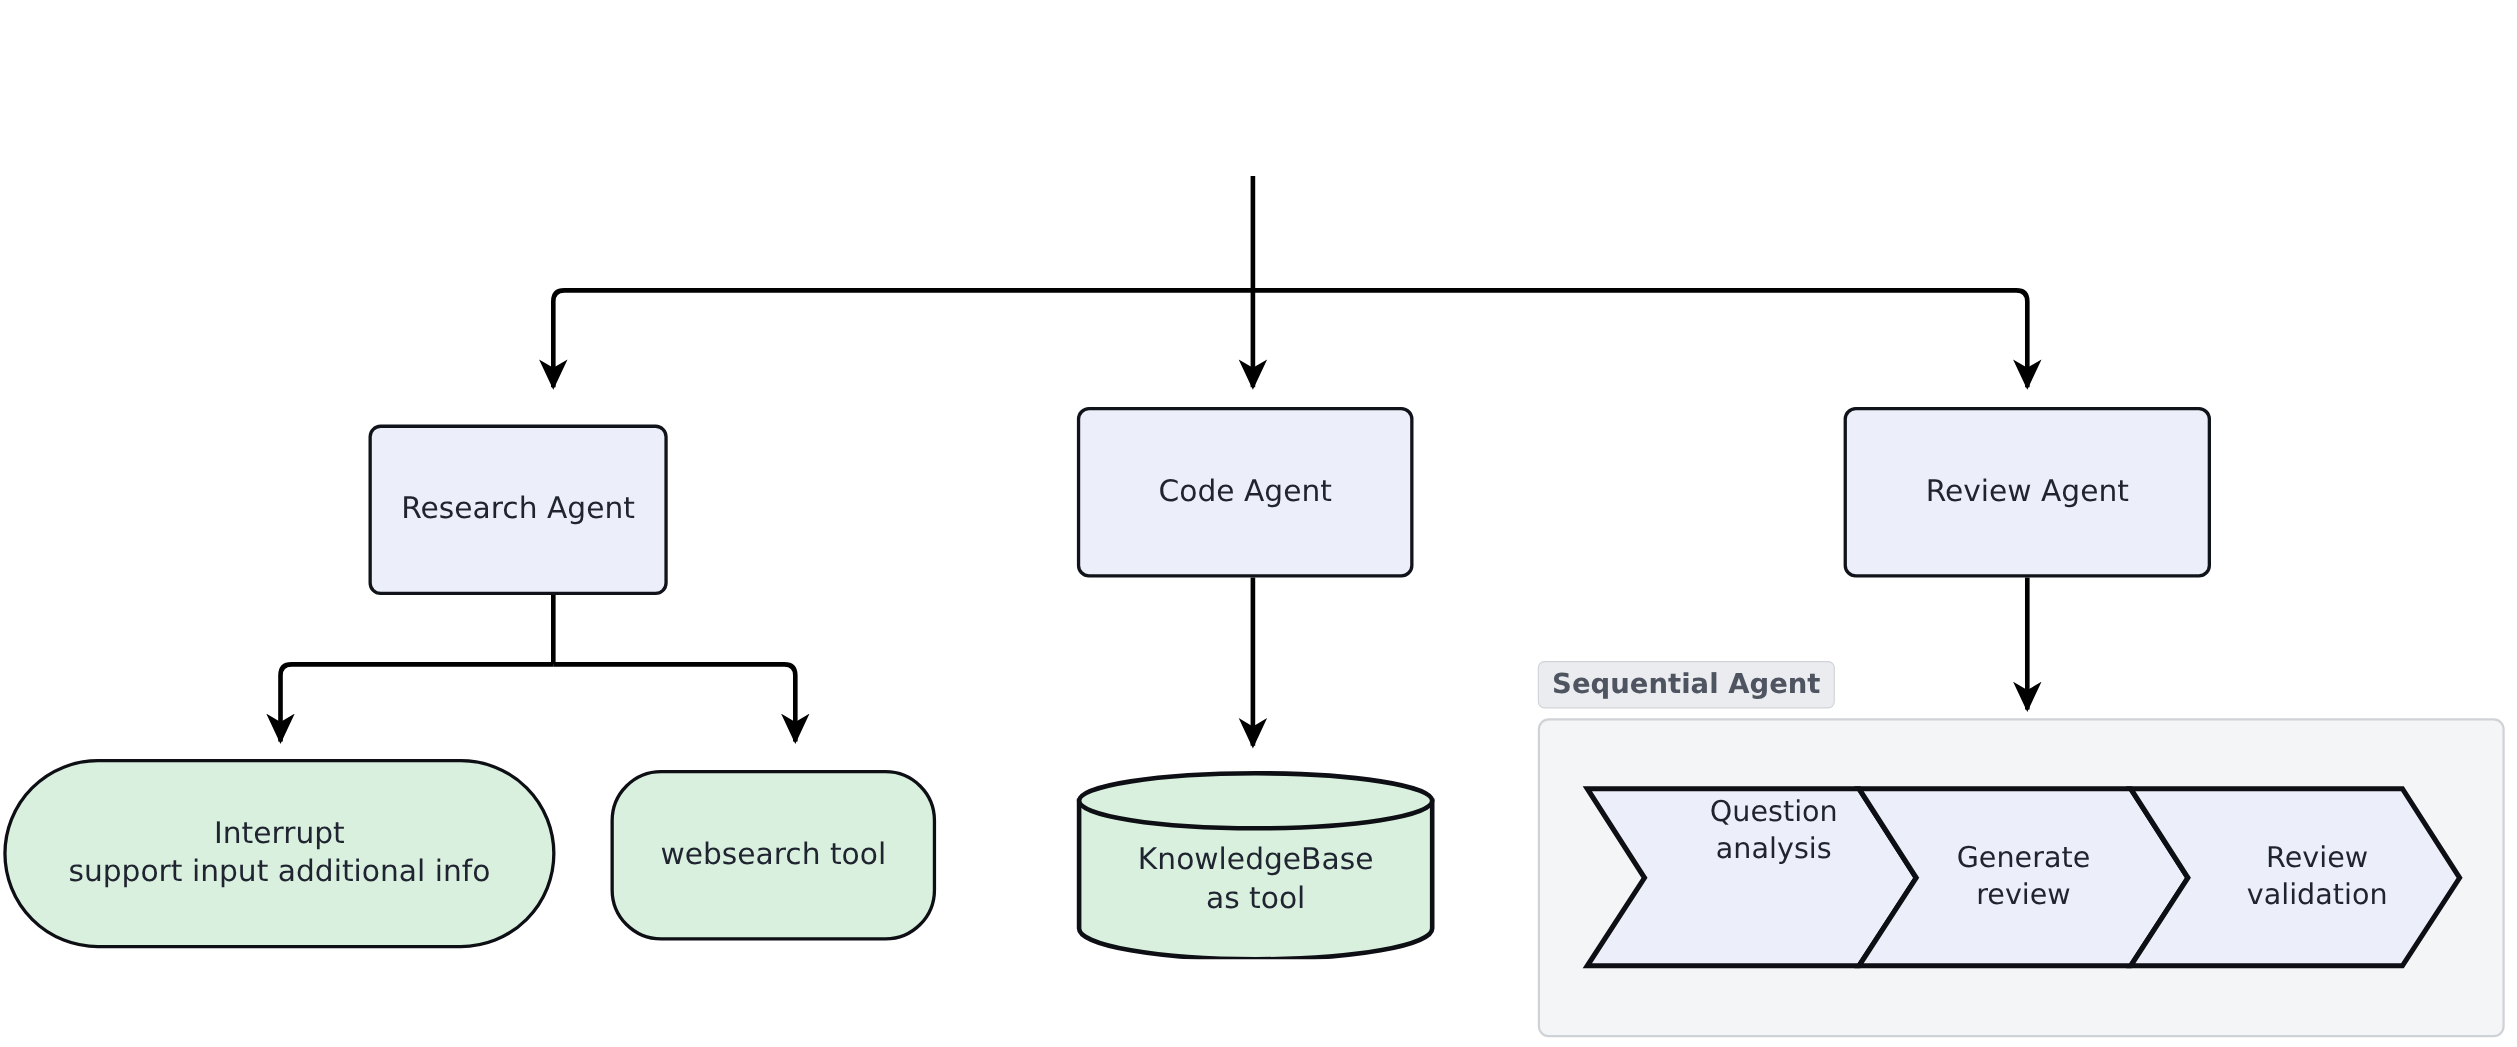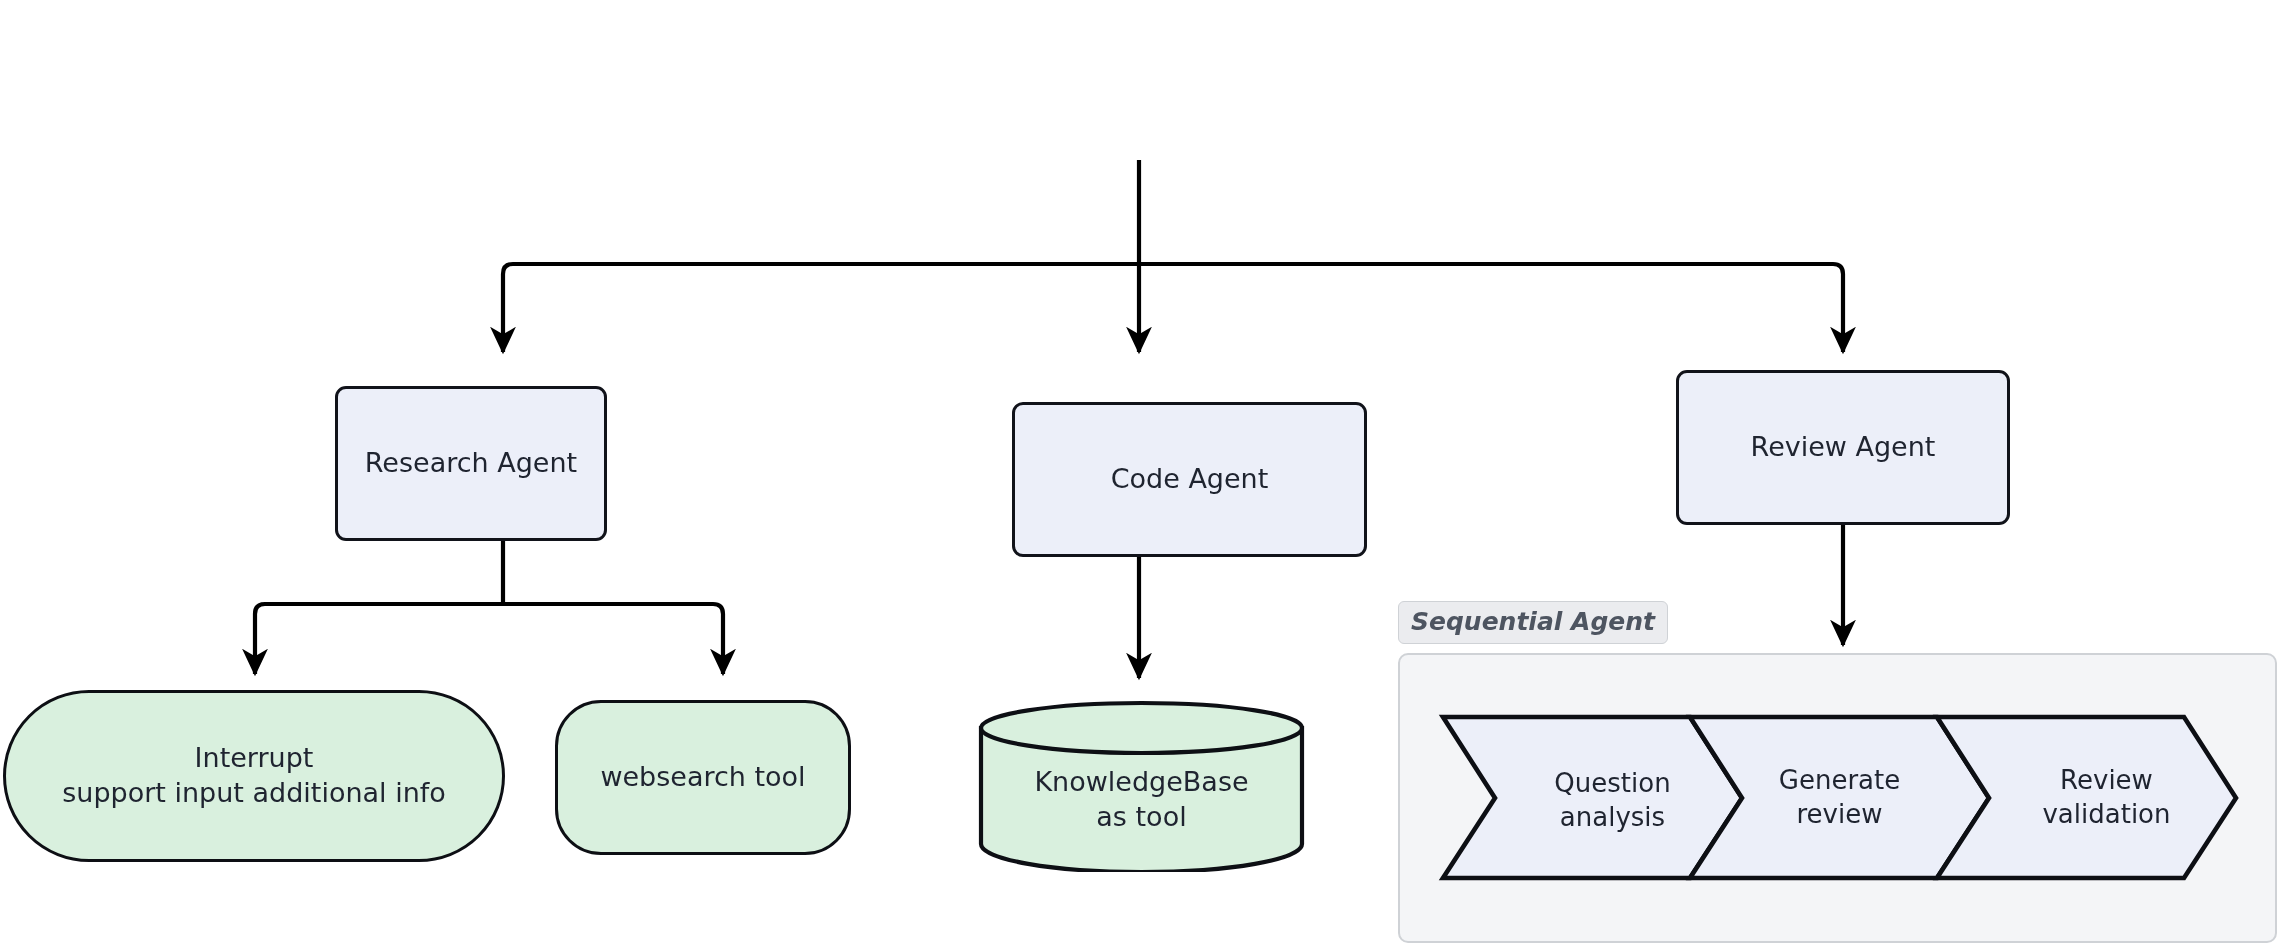--- a/index.html
+++ b/index.html
@@ -79,42 +79,42 @@
       <path d="M 503 604 L 265 604 Q 255 604 255 614 L 255 674" marker-end="url(#arrow)"></path>
       <path d="M 503 604 L 713 604 Q 723 604 723 614 L 723 674" marker-end="url(#arrow)"></path>
 
       <path d="M 1139 525 L 1139 678" marker-end="url(#arrow)"></path>
 
       <path d="M 1843 525 L 1843 645" marker-end="url(#arrow)"></path>
     </g>
   </svg>
 
   <div class="subgraph" style="left:1398px;top:653px;width:879px;height:290px;"></div>
-  <div class="subgraph-title" style="left:1398px;top:601px;font-style:italic;">Sequential Agent</div>
+  <div class="subgraph-title" style="left:1398px;top:601px;">Sequential Agent</div>
 
   <svg class="layer" viewBox="0 0 2288 952">
     <g stroke="#0d0f14" stroke-width="4.6" stroke-linejoin="miter">
       <polygon points="1443,717 1690,717 1742,798 1690,878 1443,878 1495,798" fill="#eceff9"></polygon>
       <polygon points="1690,717 1937,717 1989,798 1937,878 1690,878 1742,798" fill="#eceff9"></polygon>
       <polygon points="1937,717 2184,717 2236,798 2184,878 1937,878 1989,798" fill="#eceff9"></polygon>
     </g>
   </svg>
-  <div class="chev-label" style="left:1505px;top:720px;width:215px;height:161px;">Question
+  <div class="chev-label" style="left:1505px;top:675px;width:215px;height:161px;">Question
 analysis</div>
   <div class="chev-label" style="left:1732px;top:717px;width:215px;height:161px;">Generate
 review</div>
   <div class="chev-label" style="left:1999px;top:717px;width:215px;height:161px;">Review
 validation</div>
 
 
   <div class="node proc" style="left:335px;top:386px;width:272px;height:155px;">
     <span class="lbl">Research Agent</span>
   </div>
 
-  <div class="node proc" style="left:1012px;top:370px;width:355px;height:155px;margin-top:32px;">
+  <div class="node proc" style="left:979px;top:370px;width:306px;height:155px;">
     <span class="lbl">Code Agent</span>
   </div>
 
   <div class="node stadium" style="left:3px;top:690px;width:502px;height:172px;">
     <span class="lbl">Interrupt
 support input additional info</span>
   </div>
 
   <div class="node proc" style="left:1676px;top:370px;width:334px;height:155px;">
     <span class="lbl">Review Agent</span>

